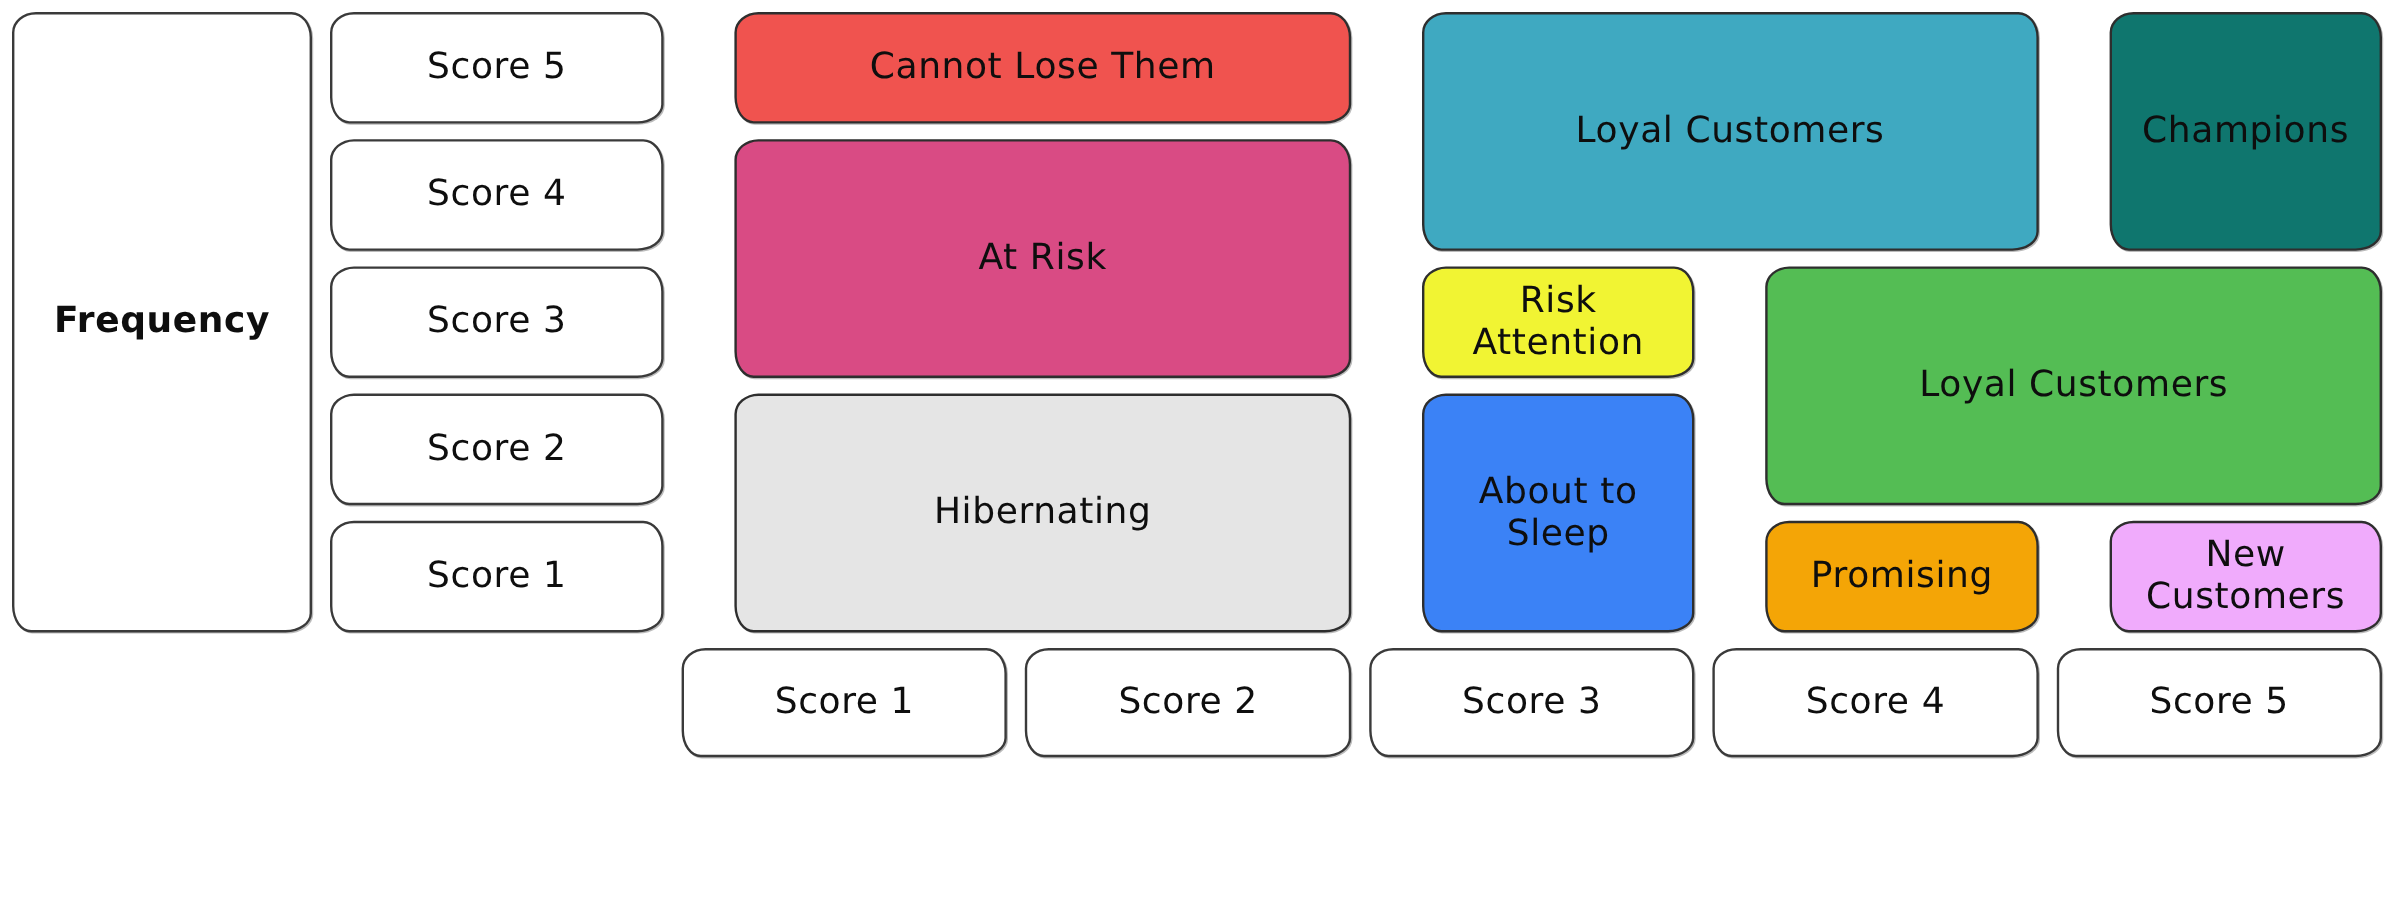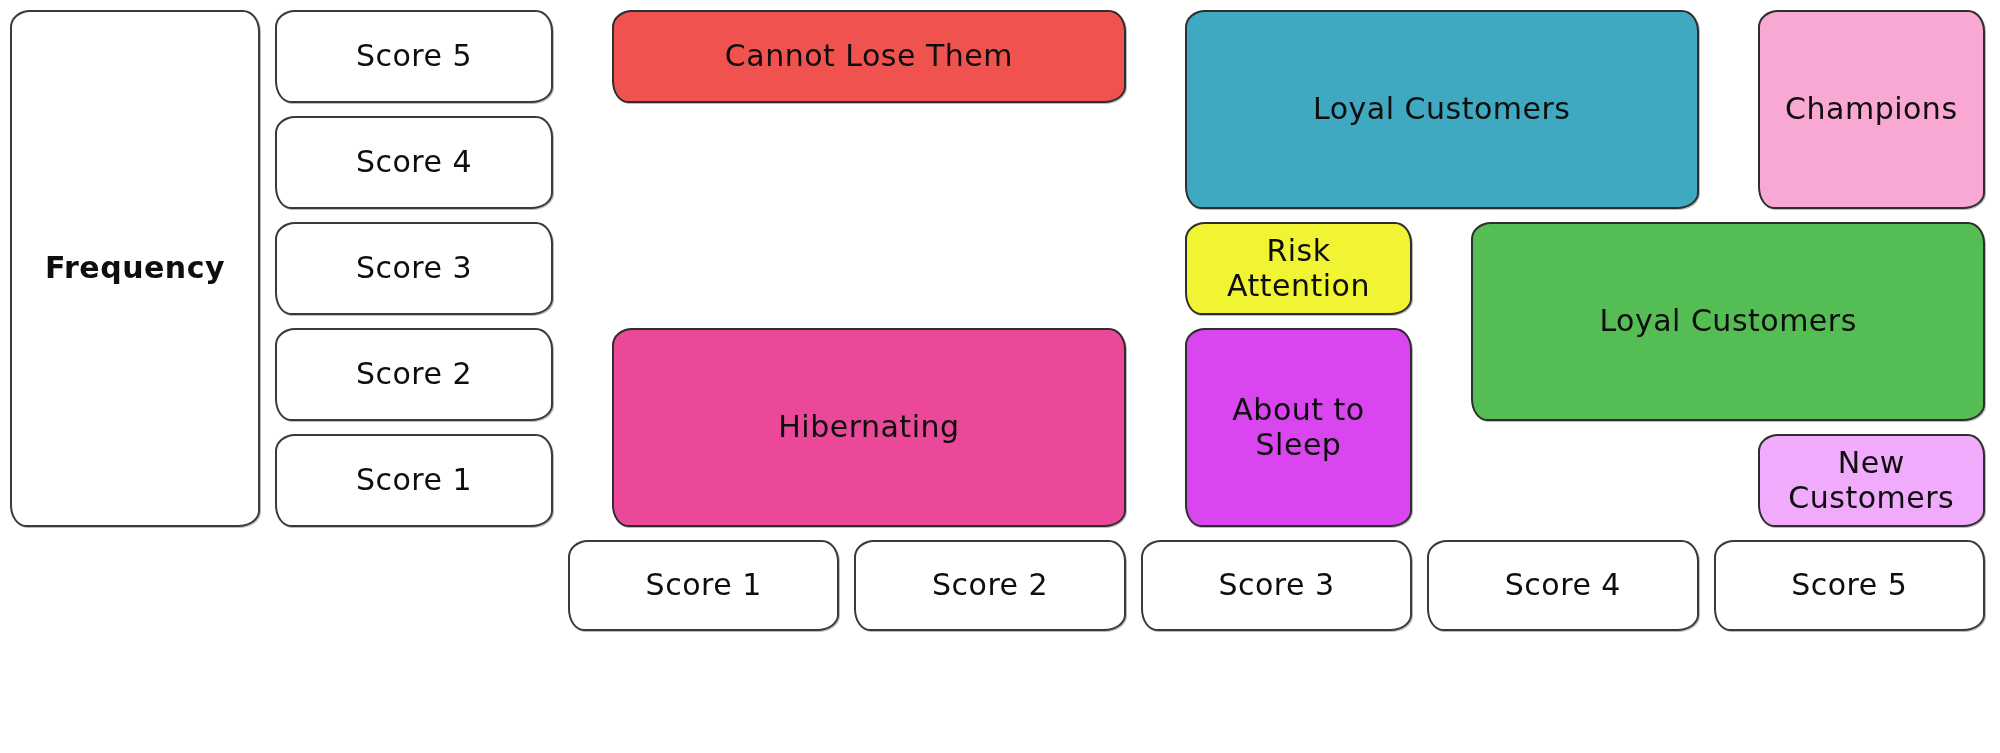--- a/index.html
+++ b/index.html
@@ -51,20 +51,22 @@
     <div class="box" style="grid-area: 2 / 2;">Score 4</div>
     <div class="box" style="grid-area: 3 / 2;">Score 3</div>
     <div class="box" style="grid-area: 4 / 2;">Score 2</div>
     <div class="box" style="grid-area: 5 / 2;">Score 1</div>
     <div class="box" style="grid-area: 6 / 3;">Score 1</div>
     <div class="box" style="grid-area: 6 / 4;">Score 2</div>
     <div class="box" style="grid-area: 6 / 5;">Score 3</div>
     <div class="box" style="grid-area: 6 / 6;">Score 4</div>
     <div class="box" style="grid-area: 6 / 7;">Score 5</div>
     <div class="box segment" style="grid-area: 1 / 3 / 2 / 5; background: rgb(240, 83, 79);">Cannot Lose Them</div>
-    <div class="box segment" style="grid-area: 4 / 3 / 6 / 5; background: #ec4899;">Hibernating</div>
+    <div class="box segment" style="grid-area: 2 / 3 / 4 / 5; background: rgb(217, 75, 132);">At Risk</div>
+    <div class="box segment" style="grid-area: 4 / 3 / 6 / 5; background: #e5e5e5;">Hibernating</div>
     <div class="box segment" style="grid-area: 1 / 5 / 3 / 7; background: rgb(63, 169, 193);">Loyal Customers</div>
-    <div class="box segment" style="grid-area: 1 / 7 / 3 / 8; background: #f9a8d4; text-align: center;">Champions</div>
+    <div class="box segment" style="grid-area: 1 / 7 / 3 / 8; background: #0f766e; text-align: center;">Champions</div>
     <div class="box segment" style="grid-area: 3 / 5 / 4 / 6; background: rgb(241, 244, 51);">Risk Attention</div>
     <div class="box segment" style="grid-area: 3 / 6 / 5 / 8; background: rgb(84, 189, 84);">Loyal Customers</div>
-    <div class="box segment" style="grid-area: 4 / 5 / 6 / 6; background: #d946ef;">About to Sleep</div>
+    <div class="box segment" style="grid-area: 4 / 5 / 6 / 6; background: #3b82f6;">About to Sleep</div>
+    <div class="box segment" style="grid-area: 5 / 6 / 6 / 7; background: rgb(244, 165, 6);">Promising</div>
     <div class="box segment" style="grid-area: 5 / 7 / 6 / 8; background: #f0abfc;">New Customers</div>
   </div>
 
 </body></html>

